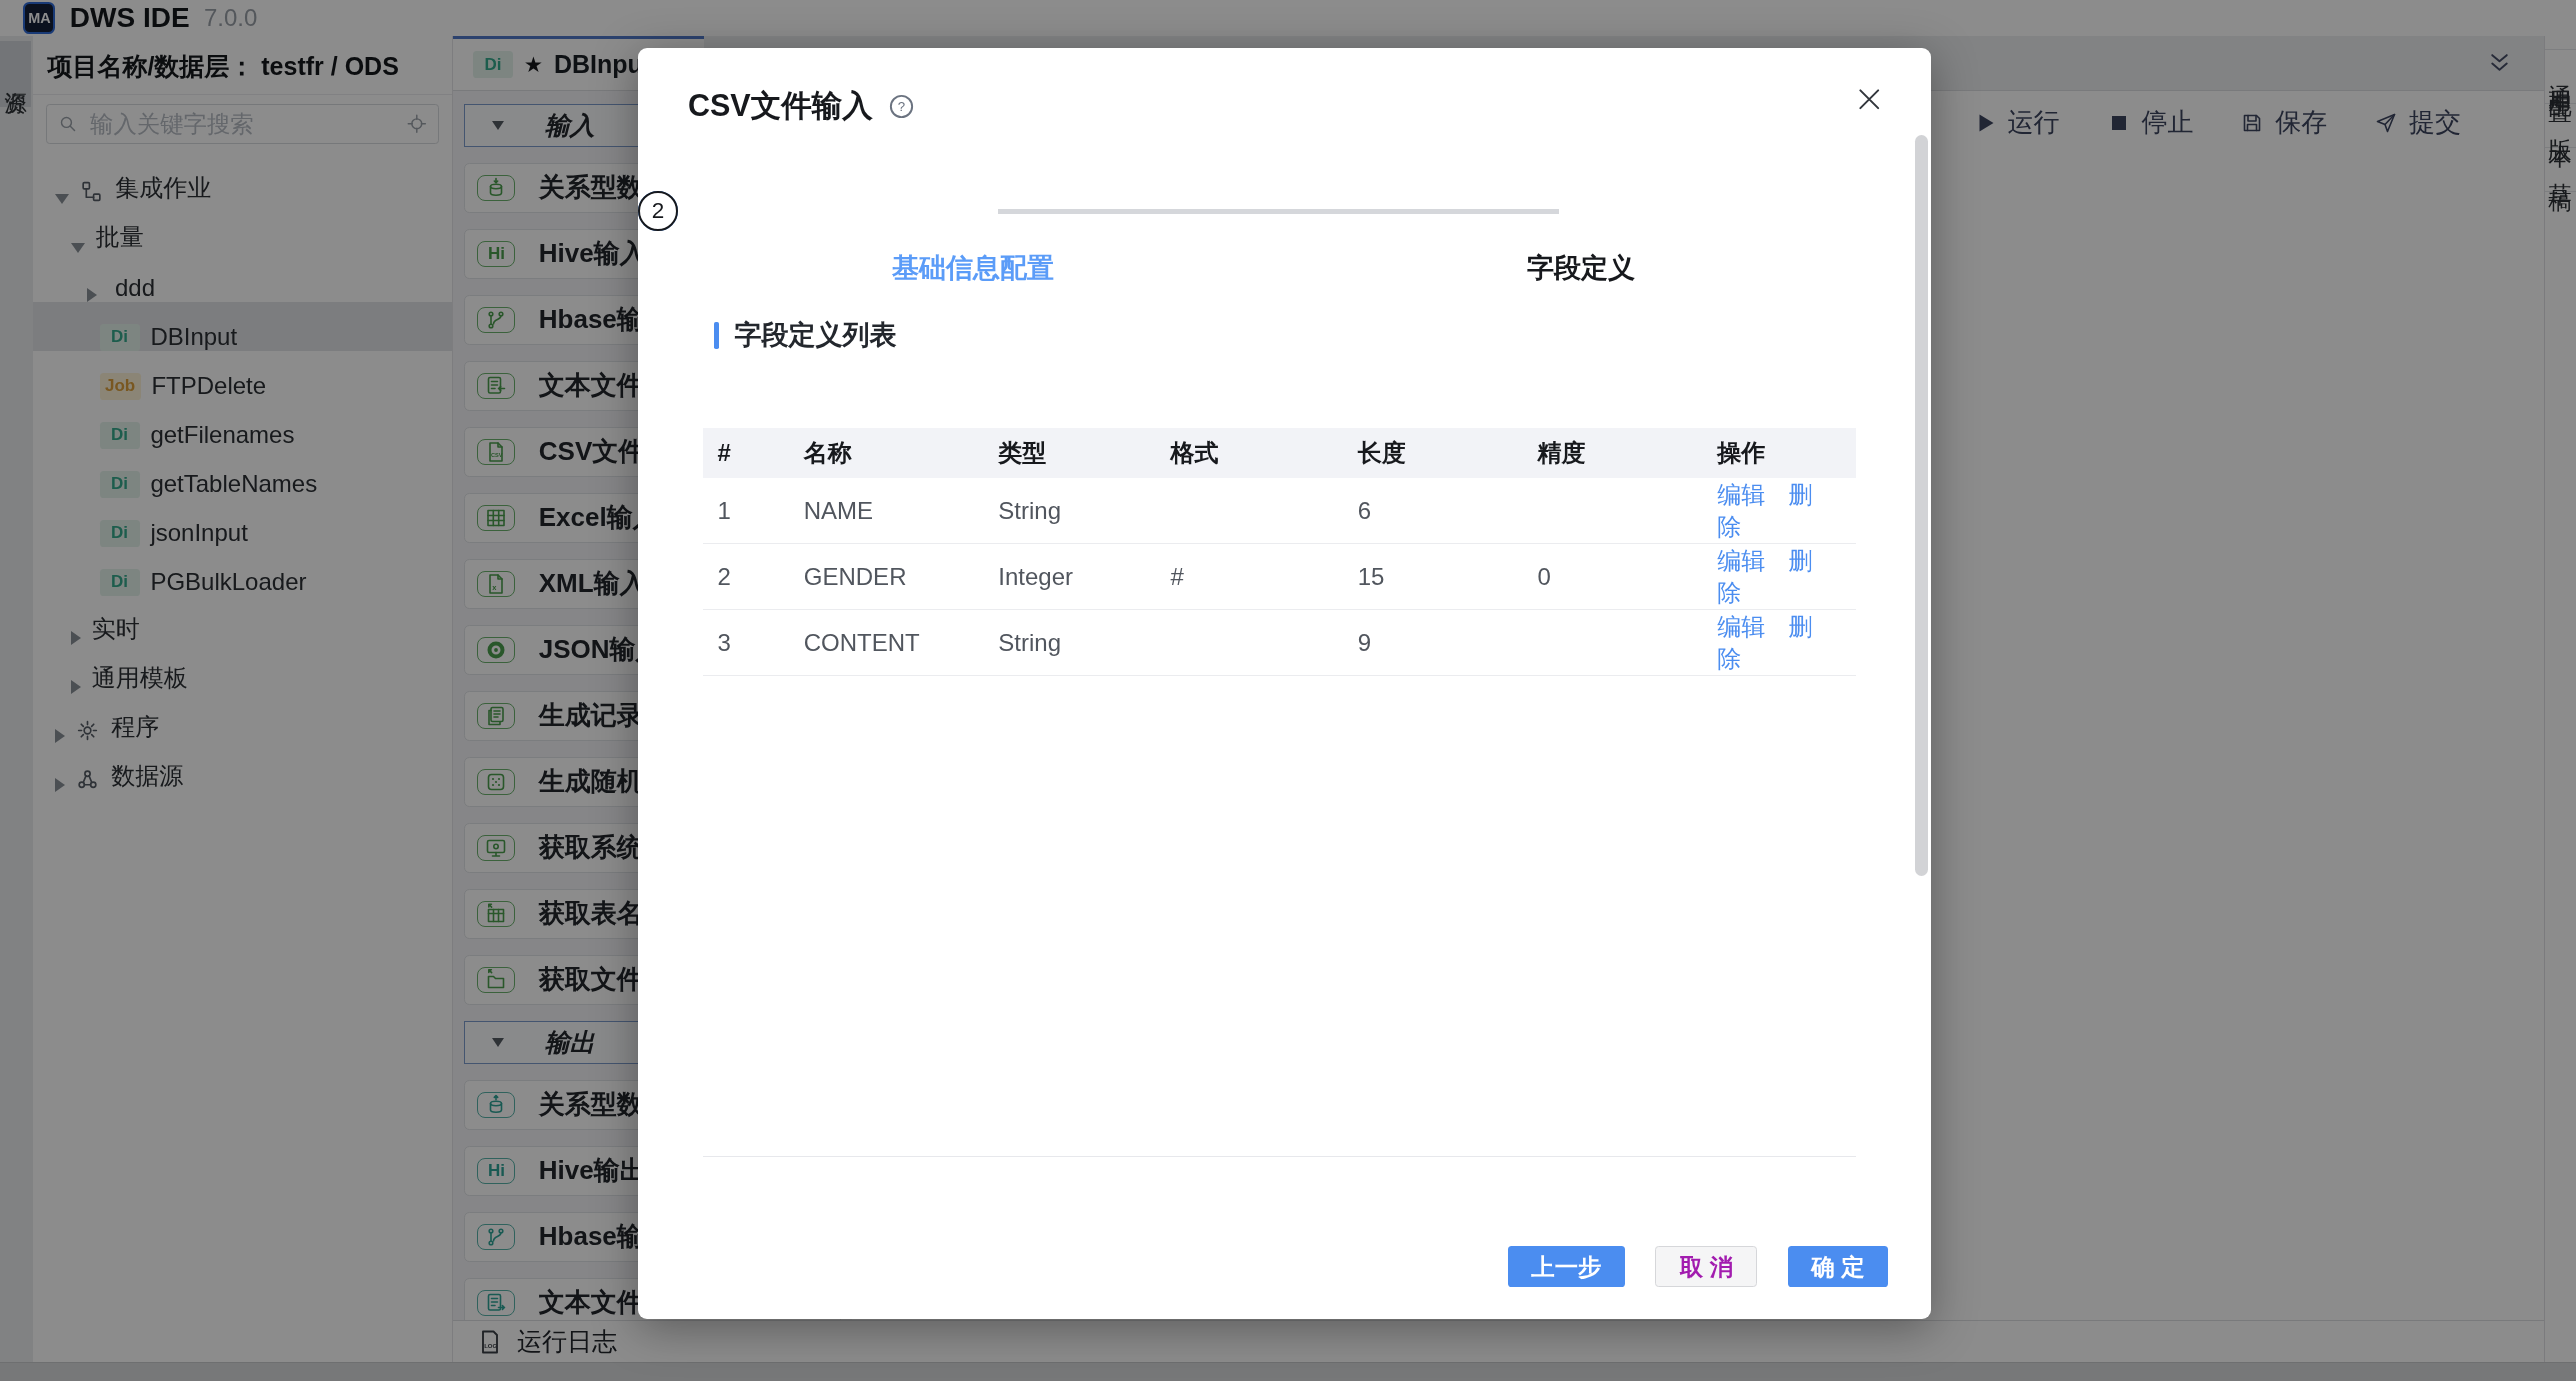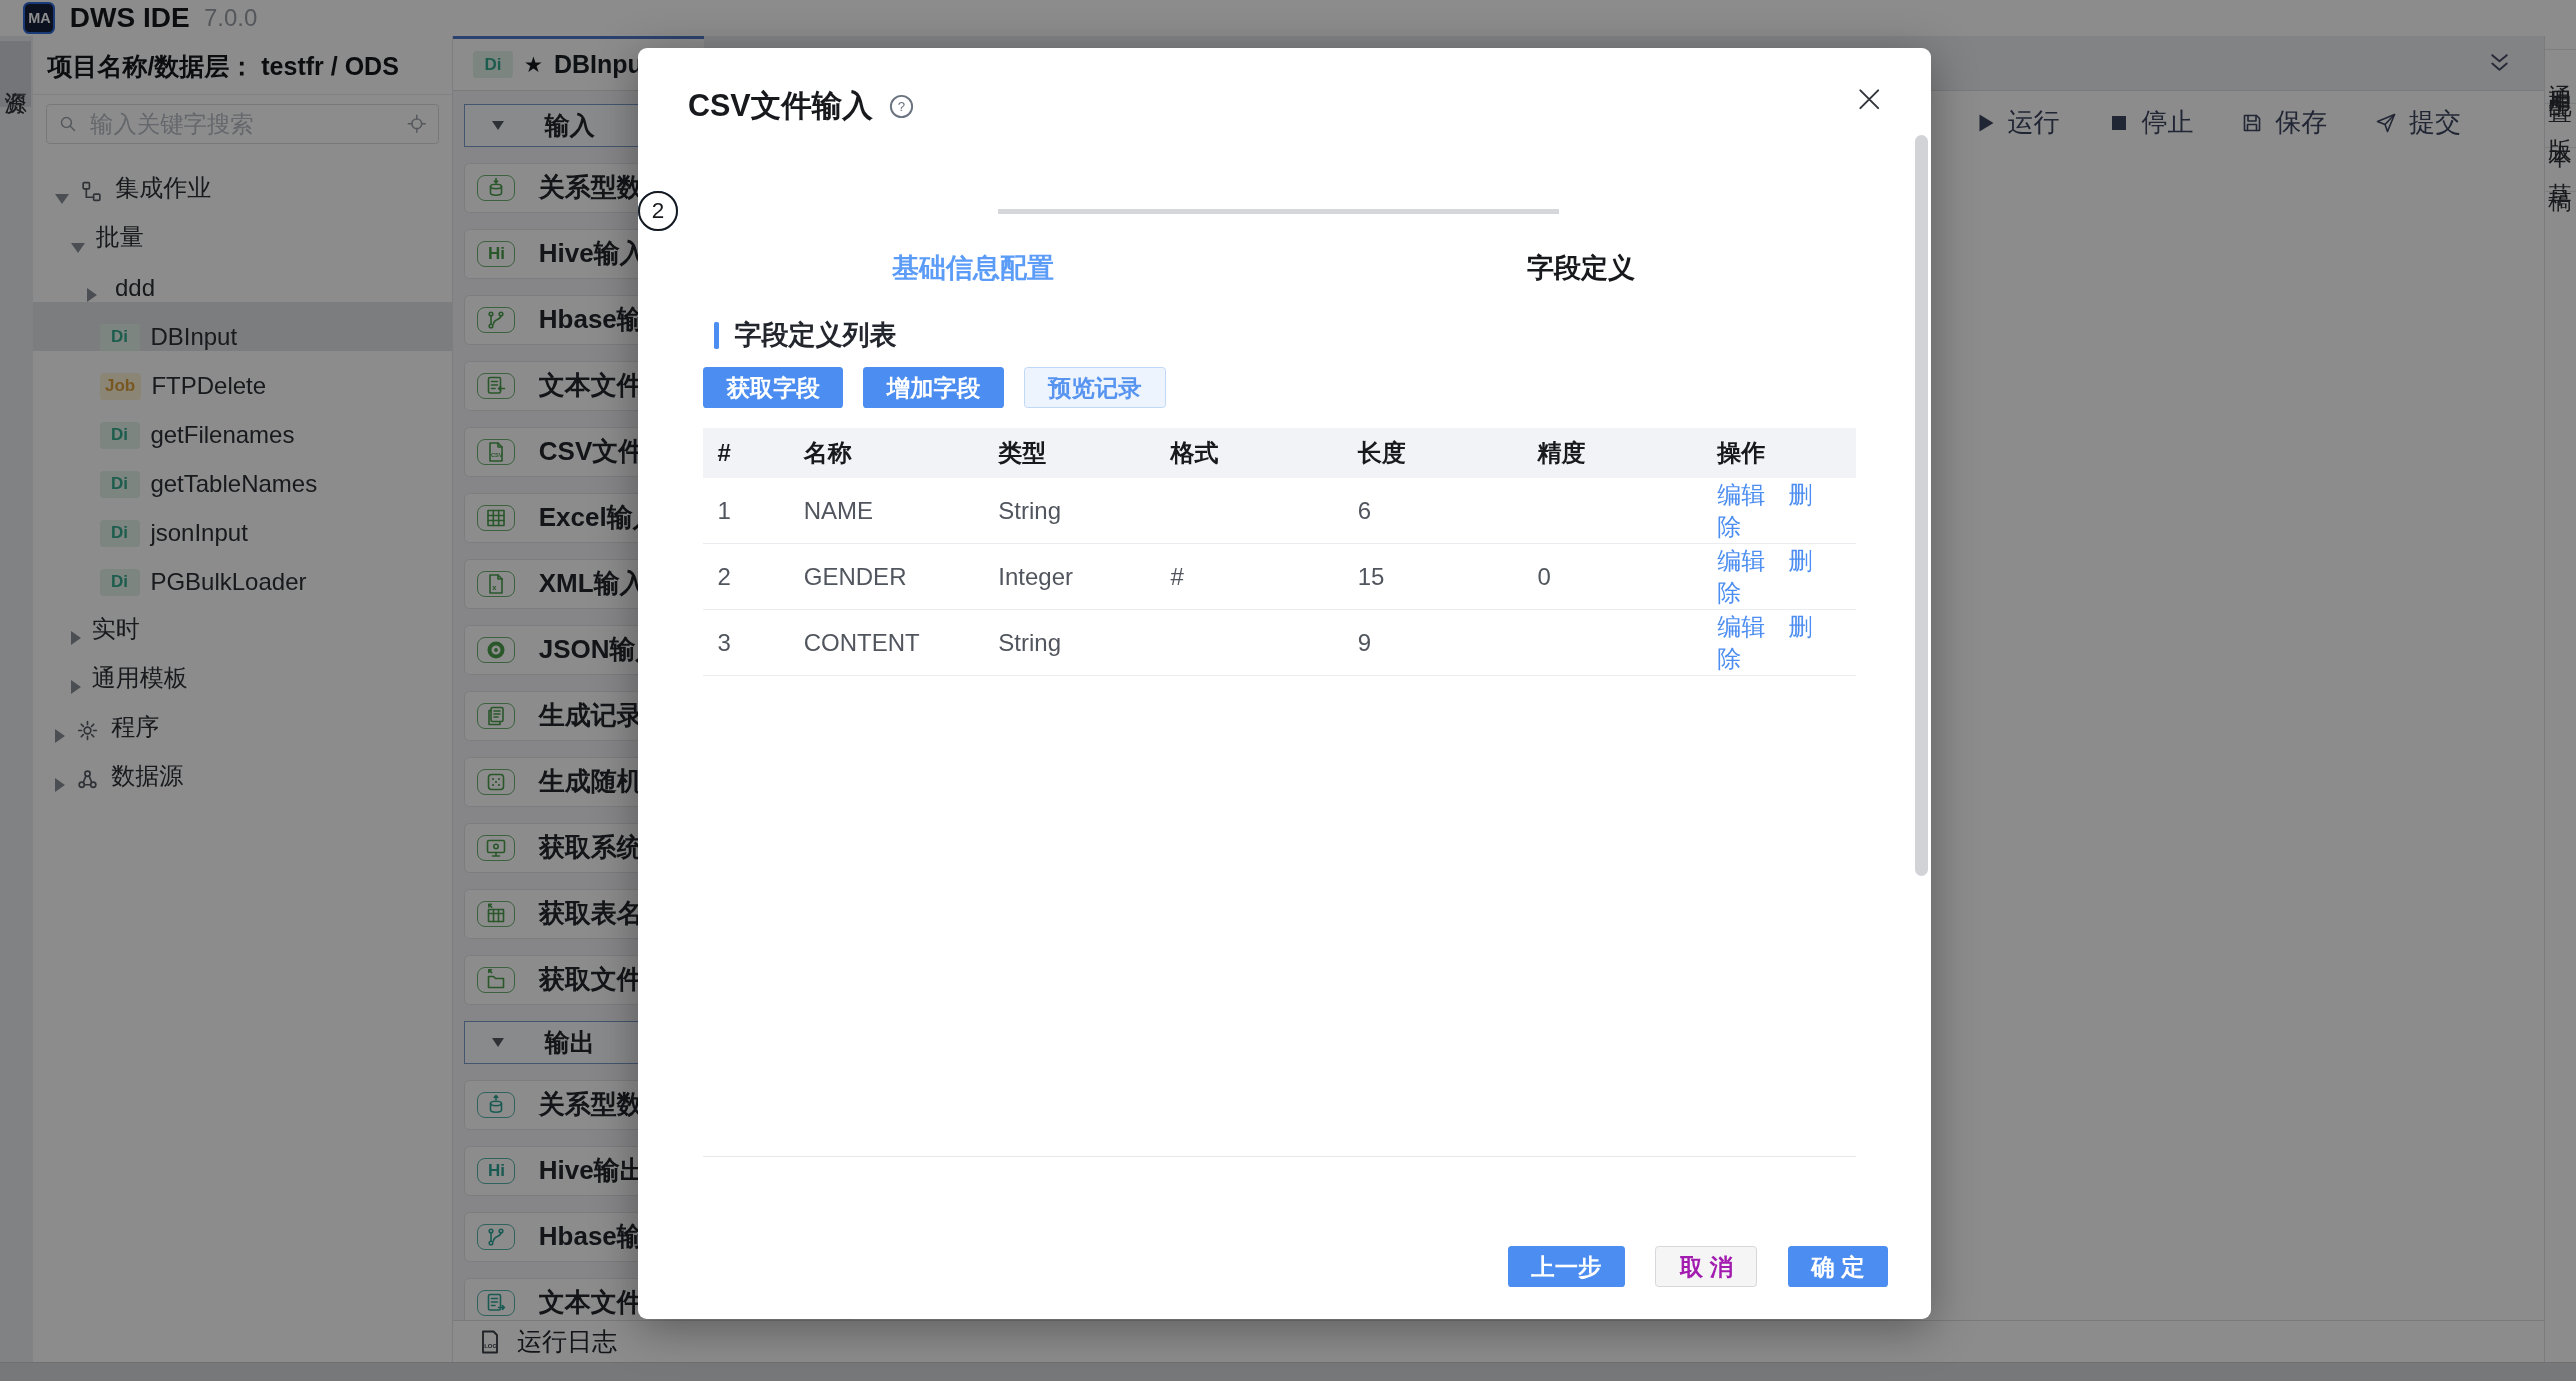--- a/index.html
+++ b/index.html
@@ -45,21 +45,21 @@
   .tab .star{font-size:21.6px;color:#17191d;}
   .tab .close-x{font-weight:normal;color:#5f6670;display:flex;}
   .tab .close-x svg{width:21.6px;height:21.6px;}
   .chev2{position:absolute;right:30.5px;top:50%;transform:translateY(-50%);color:#454d66;display:flex;}
   .chev2 svg{width:29px;height:29px;}
   #editor-body{flex:1;display:flex;min-height:0;}
   #palette{width:377px;flex:none;padding:12.6px 10.8px;background:#f4f5f7;display:flex;flex-direction:column;gap:16px;overflow:hidden;}
   .psec{height:43px;flex:none;border:0.9px solid #7d9bcd;background:#fafbfd;display:flex;align-items:center;
         padding-left:27px;box-sizing:border-box;}
   .psec .arr.down{border-width:9px 6.3px 0 6.3px;border-color:#555b63 transparent transparent transparent;}
-  .psec .plabel{font-size:25px;font-weight:bold;color:#23272d;margin-left:41px;}
+  .psec .plabel{font-size:25px;font-weight:bold;color:#23272d;margin-left:41px;font-style:italic;}
   .pitem{height:50px;flex:none;background:#fff;border:0.9px solid #e1e3e7;border-radius:5.4px;display:flex;align-items:center;
          padding-left:12.6px;gap:23.4px;box-sizing:border-box;}
   .pic{width:38px;height:26px;border:1.8px solid;border-radius:8px;display:flex;align-items:center;justify-content:center;
        font-weight:bold;flex:none;box-sizing:border-box;}
   .pic svg{width:24px;height:24px;}
   .pic.green{color:#4b9e4e;border-color:#6cb26e;}
   .pic.teal{color:#2fa497;border-color:#58b3a9;}
   .pic .ictext{font-size:17px;}
   .plab{font-size:26px;font-weight:bold;color:#23272d;white-space:nowrap;}
   #canvas{flex:1;background:#fff;display:flex;flex-direction:column;min-width:0;}
@@ -498,25 +498,20 @@
       <div class="step-line"></div>
       <div class="step-c step1 active" id="step-c-1">1</div>
       <div class="step-c step2 idle" id="step-c-2">2</div>
       <div class="step-lab active" id="step-l-1" style="left:335px;">基础信息配置</div>
       <div class="step-lab idle" id="step-l-2" style="left:943px;">字段定义</div>
     </div>
     <div class="m-section">
       <span class="m-bar"></span>
       <span class="m-sec-title">字段定义列表</span>
     </div>
-    <div class="m-actions">
-      <span class="btn primary">获取字段</span>
-      <span class="btn primary">增加字段</span>
-      <span class="btn light">预览记录</span>
-    </div>
     <div class="m-table">
       <table>
         <thead>
             <tr id="ft-head">
               <th style="width: 6.9%;">#</th>
               <th style="width: 17.1%;">名称</th>
               <th style="width: 15%;">类型</th>
               <th style="width: 16.4%;">格式</th>
               <th style="width: 15.7%;">长度</th>
               <th style="width: 15.7%;">精度</th>

